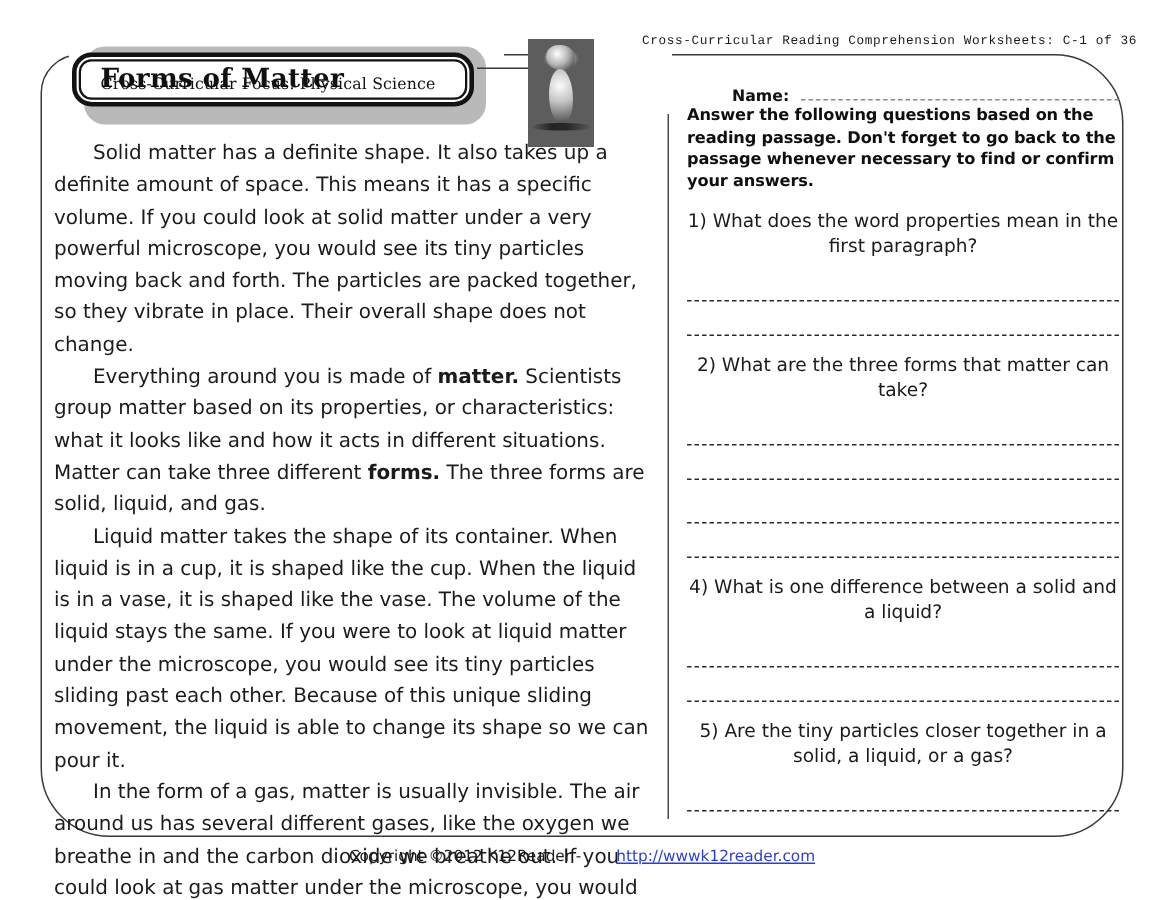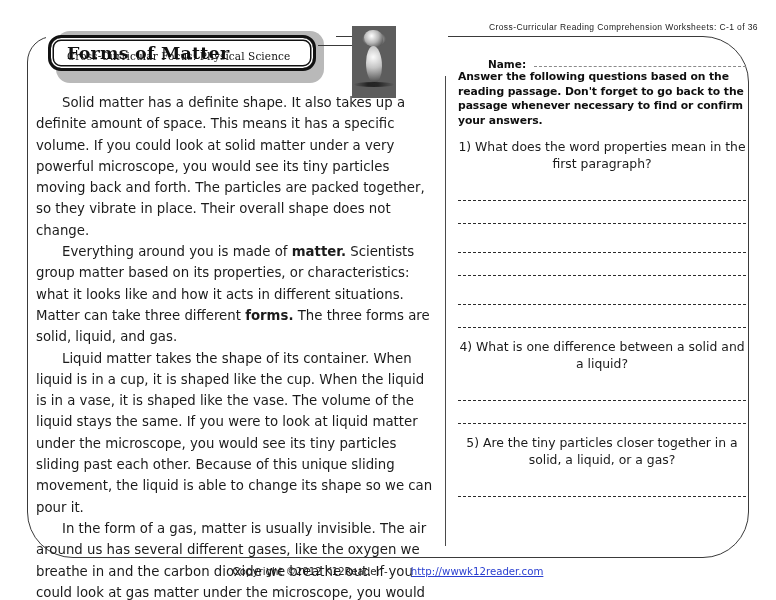--- a/index.html
+++ b/index.html
@@ -13,21 +13,21 @@
     position: relative;
     font-family: "DejaVu Sans", sans-serif;
     overflow: hidden;
   }
 
   
   .top-header {
     position: absolute;
     top: 22px;
     right: 18px;
-    font-family: Liberation Sans, sans-serif;
+    font-family: Liberation Mono, monospace;
     font-size: 8.5px;
     letter-spacing: 0.4px;
     color: #1a1a1a;
     white-space: nowrap;
     text-align: center;
   }
 
   
   .page-frame {
     position: absolute;
@@ -285,20 +285,21 @@
     <span class="name-label">Name:</span>
     <span class="name-blank"></span>
   </div>
 
   <div class="instructions">Answer the following questions based on the reading passage. Don't forget to go back to the passage whenever necessary to find or confirm your answers.</div>
 
   <div class="question">1) What does the word properties mean in the first paragraph?</div>
   <div class="ans-line first"></div>
   <div class="ans-line"></div>
 
+  <div class="question">2) What are the three forms that matter can take?</div>
   <div class="ans-line first"></div>
   <div class="ans-line"></div>
 
   <div class="ans-line first"></div>
   <div class="ans-line"></div>
 
   <div class="question">4) What is one difference between a solid and a liquid?</div>
   <div class="ans-line first"></div>
   <div class="ans-line"></div>
 

